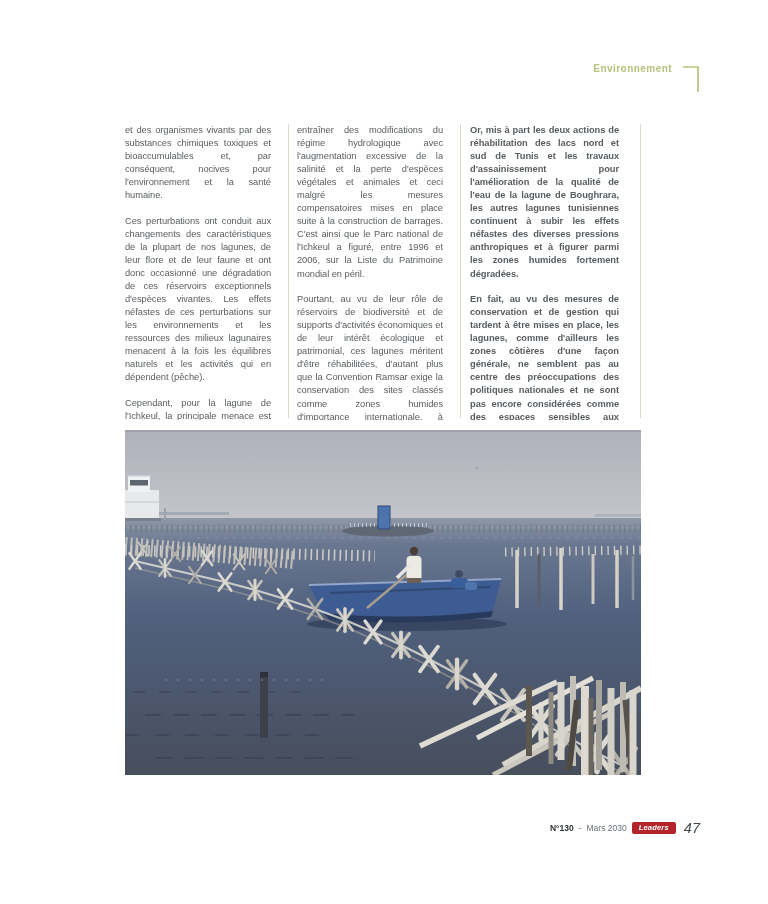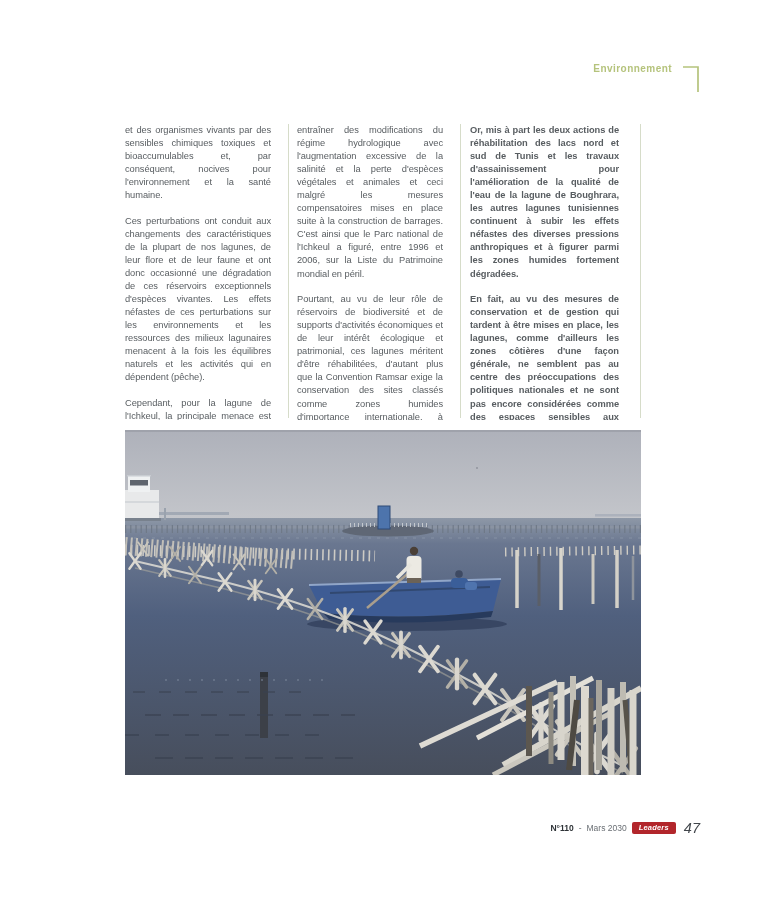--- a/index.html
+++ b/index.html
@@ -54,21 +54,21 @@
   <div class="section-label">Environnement</div>
   <svg class="corner-bracket" viewBox="0 0 20 28" width="20" height="28" aria-hidden="true">
     <path d="M1,1 H16 V26" fill="none" stroke="#b5c37c" stroke-width="1.7"></path>
   </svg>
 
   <div class="vdivider vd-1"></div>
   <div class="vdivider vd-2"></div>
   <div class="vdivider vd-3"></div>
 
   <div class="col col-1">
-    <p>et des organismes vivants par des sensibles chimiques toxiques et bioaccumulables et, par conséquent, nocives pour l'environnement et la santé humaine.</p>
+    <p>et des organismes vivants par des substances chimiques toxiques et bioaccumulables et, par conséquent, nocives pour l'environnement et la santé humaine.</p>
     <p>Ces perturbations ont conduit aux changements des caractéristiques de la plupart de nos lagunes, de leur flore et de leur faune et ont donc occasionné une dégradation de ces réservoirs exceptionnels d'espèces vivantes. Les effets néfastes de ces perturbations sur les environnements et les ressources des milieux lagunaires menacent à la fois les équilibres naturels et les activités qui en dépendent (pêche).</p>
     <p>Cependant, pour la lagune de l'Ichkeul, la principale menace est le déficit d'approvisionnement en eau douce qui peut, durant les périodes de sécheresse,</p>
   </div>
   <div class="col col-2">
     <p>entraîner des modifications du régime hydrologique avec l'augmentation excessive de la salinité et la perte d'espèces végétales et animales et ceci malgré les mesures compensatoires mises en place suite à la construction de barrages. C'est ainsi que le Parc national de l'Ichkeul a figuré, entre 1996 et 2006, sur la Liste du Patrimoine mondial en péril.</p>
     <p>Pourtant, au vu de leur rôle de réservoirs de biodiversité et de supports d'activités économiques et de leur intérêt écologique et patrimonial, ces lagunes méritent d'être réhabilitées, d'autant plus que la Convention Ramsar exige la conservation des sites classés comme zones humides d'importance internationale, à travers l'élaboration et l'application de plans de gestion adéquats.</p>
   </div>
   <div class="col col-3">
     <p>Or, mis à part les deux actions de réhabilitation des lacs nord et sud de Tunis et les travaux d'assainissement pour l'amélioration de la qualité de l'eau de la lagune de Boughrara, les autres lagunes tunisiennes continuent à subir les effets néfastes des diverses pressions anthropiques et à figurer parmi les zones humides fortement dégradées.</p>
     <p>En fait, au vu des mesures de conservation et de gestion qui tardent à être mises en place, les lagunes, comme d'ailleurs les zones côtières d'une façon générale, ne semblent pas au centre des préoccupations des politiques nationales et ne sont pas encore considérées comme des espaces sensibles aux spécificités particulières nécessitant, pour leur réhabilitation, la mise en place de véritables partenariats aussi bien entre</p>
@@ -223,20 +223,20 @@
         <line x1="40" y1="250" x2="200" y2="250" stroke="#7d899c" stroke-width="2" stroke-dasharray="2,10" opacity="0.5"></line>
         <line x1="8" y1="262" x2="180" y2="262" stroke="#3a4150" stroke-width="1.5" stroke-dasharray="12,14" opacity="0.7"></line>
         <line x1="20" y1="285" x2="230" y2="285" stroke="#394050" stroke-width="1.8" stroke-dasharray="16,12" opacity="0.6"></line>
         <line x1="0" y1="305" x2="200" y2="305" stroke="#384050" stroke-width="2" stroke-dasharray="14,16" opacity="0.6"></line>
         <line x1="30" y1="328" x2="240" y2="328" stroke="#363e4d" stroke-width="2" stroke-dasharray="18,12" opacity="0.55"></line>
       </g>
     </svg>
   </figure>
 
   <div class="footer">
-    <span class="issue-no">N°110</span>
+    <span class="issue-no">N°130</span>
     <span class="issue-sep">-</span>
     <span class="issue-date">Mars 2030</span>
     <span class="brand-badge">Leaders</span>
     <span class="page-number">47</span>
   </div>
 
 </div>
 
 </body></html>

